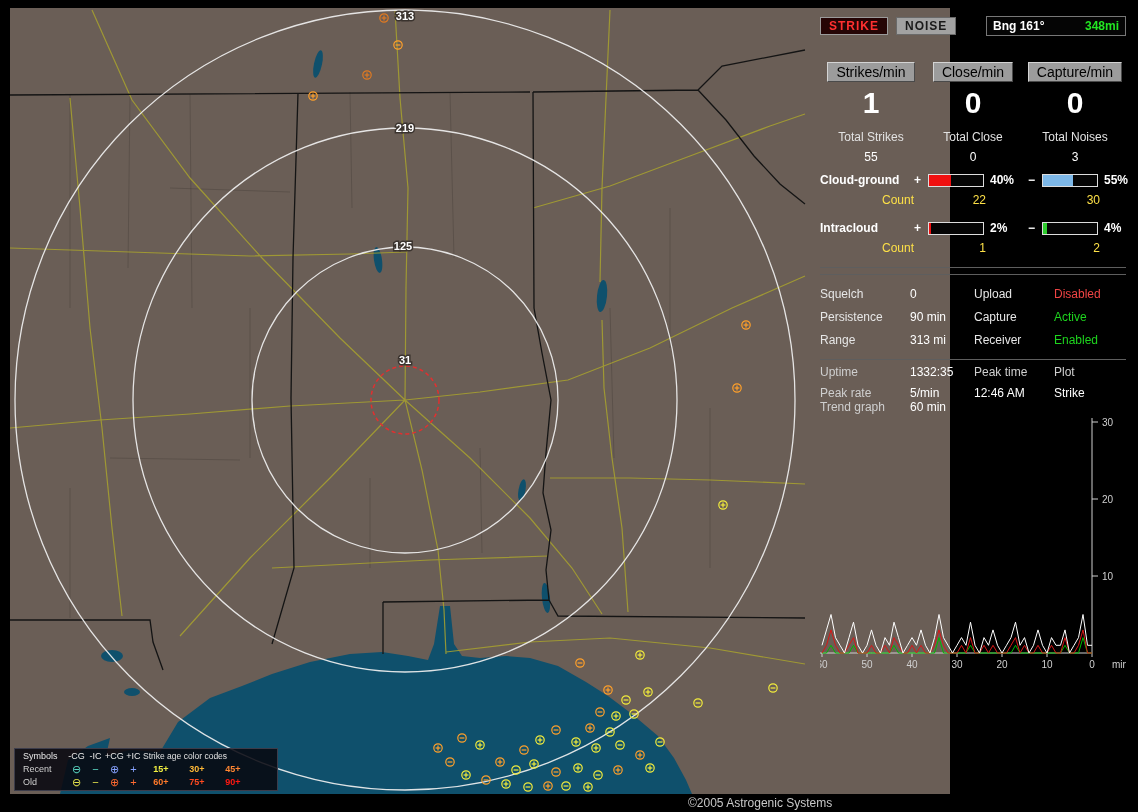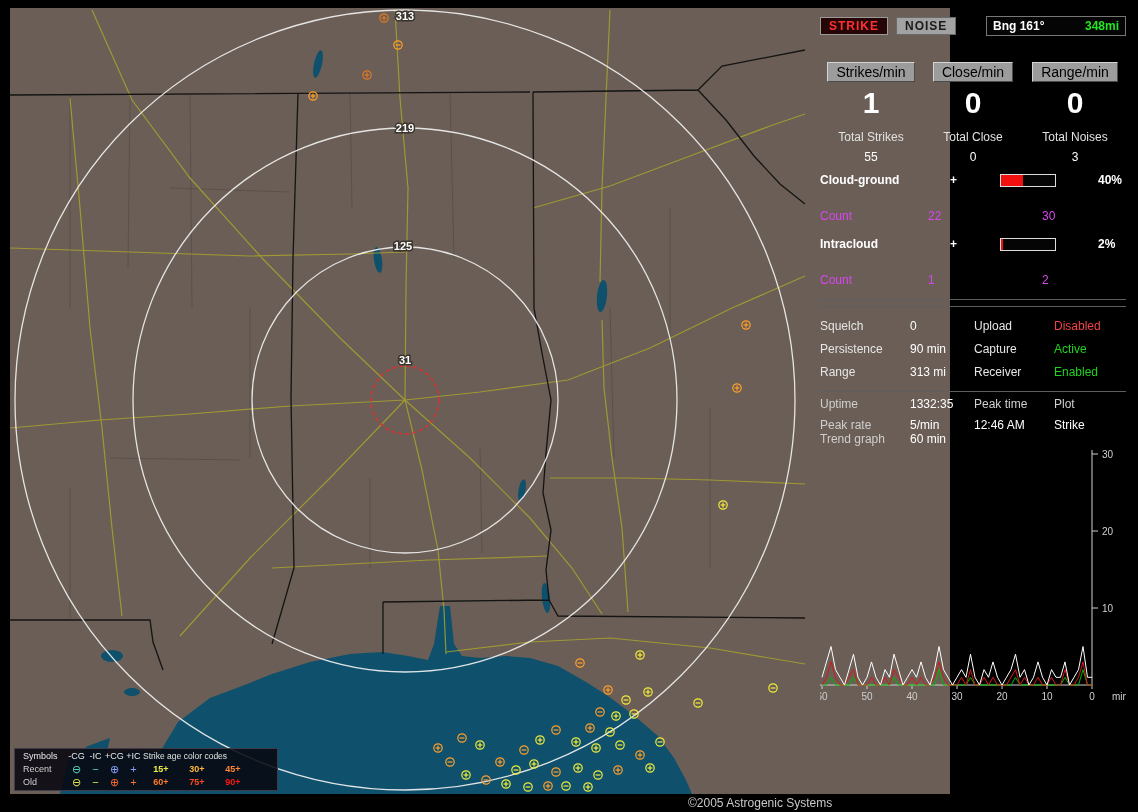--- a/index.html
+++ b/index.html
@@ -29,27 +29,27 @@
   .bng .b1{color:#fff;font-weight:bold;}
   .bng .b2{color:#22e622;font-weight:bold;}
 
   .rates{display:grid;grid-template-columns:1fr 1fr 1fr;text-align:center;margin-top:26px;}
   .chip{background:#9c9c9c;color:#000;font-size:14px;padding:1px 8px;border:1px solid #d4d4d4;border-right-color:#4a4a4a;border-bottom-color:#4a4a4a;display:inline-block;cursor:pointer;}
   .big{font-size:30px;font-weight:bold;color:#fff;margin-top:6px;line-height:30px;}
   .tlabel{margin-top:12px;color:#e2e2e2;}
   .tval{margin-top:6px;color:#fff;}
 
   .sec-title{margin-top:42px;padding-bottom:3px;border-bottom:1px solid #7a7a7a;color:#d6d6d6;font-size:12.5px;}
-  .drow{display:grid;grid-template-columns:94px 14px 58px 42px 14px 58px 1fr;align-items:center;margin-top:9px;gap:36px;}
+  .drow{display:grid;grid-template-columns:94px 14px 58px 42px 14px 58px 1fr;align-items:center;margin-top:9px;}
   .drow .dlabel{font-weight:bold;color:#fff;}
   .sign{font-weight:bold;color:#fff;}
   .bar{width:54px;height:11px;border:1px solid #ddd;background:#050505;}
   .bar-fill{height:100%;width:0;}
   .pct{font-weight:bold;color:#fff;padding-left:4px;}
-  .crow{display:grid;grid-template-columns:94px 14px 58px 42px 14px 58px 1fr;margin-top:22px;color:#d946ef;}
+  .crow{display:grid;grid-template-columns:94px 14px 58px 42px 14px 58px 1fr;margin-top:6px;color:#fde047;text-align:right;}
   .ic-block{margin-top:14px;}
 
   .hr{border-top:1px solid #5e5e5e;height:0;}
   .m12{margin-top:12px;} .m6{margin-top:6px;}
   .datetime{margin-top:7px;font-size:16px;font-weight:bold;color:#00e400;letter-spacing:.3px;}
 
   .kvgrid{display:grid;grid-template-columns:90px 64px 80px 1fr;row-gap:9px;margin-top:12px;}
   .kvgrid .lab{color:#e6e6e6;} .kvgrid .val{color:#fff;}
   .gray{color:#ef4444;} .green{color:#1ed41e;}
   .statgrid{display:grid;grid-template-columns:90px 64px 80px 1fr;row-gap:7px;margin-top:5px;}
@@ -375,21 +375,21 @@
       <div class="tlabel">Total Strikes</div>
       <div class="tval">55</div>
     </div>
     <div>
       <span class="chip">Close/min</span>
       <div class="big">0</div>
       <div class="tlabel">Total Close</div>
       <div class="tval">0</div>
     </div>
     <div>
-      <span class="chip">Range/min</span>
+      <span class="chip">Capture/min</span>
       <div class="big">0</div>
       <div class="tlabel">Total Noises</div>
       <div class="tval">3</div>
     </div>
   </div>
 
 
   <div class="drow">
     <span class="dlabel">Cloud-ground</span>
     <span class="sign">+</span>

